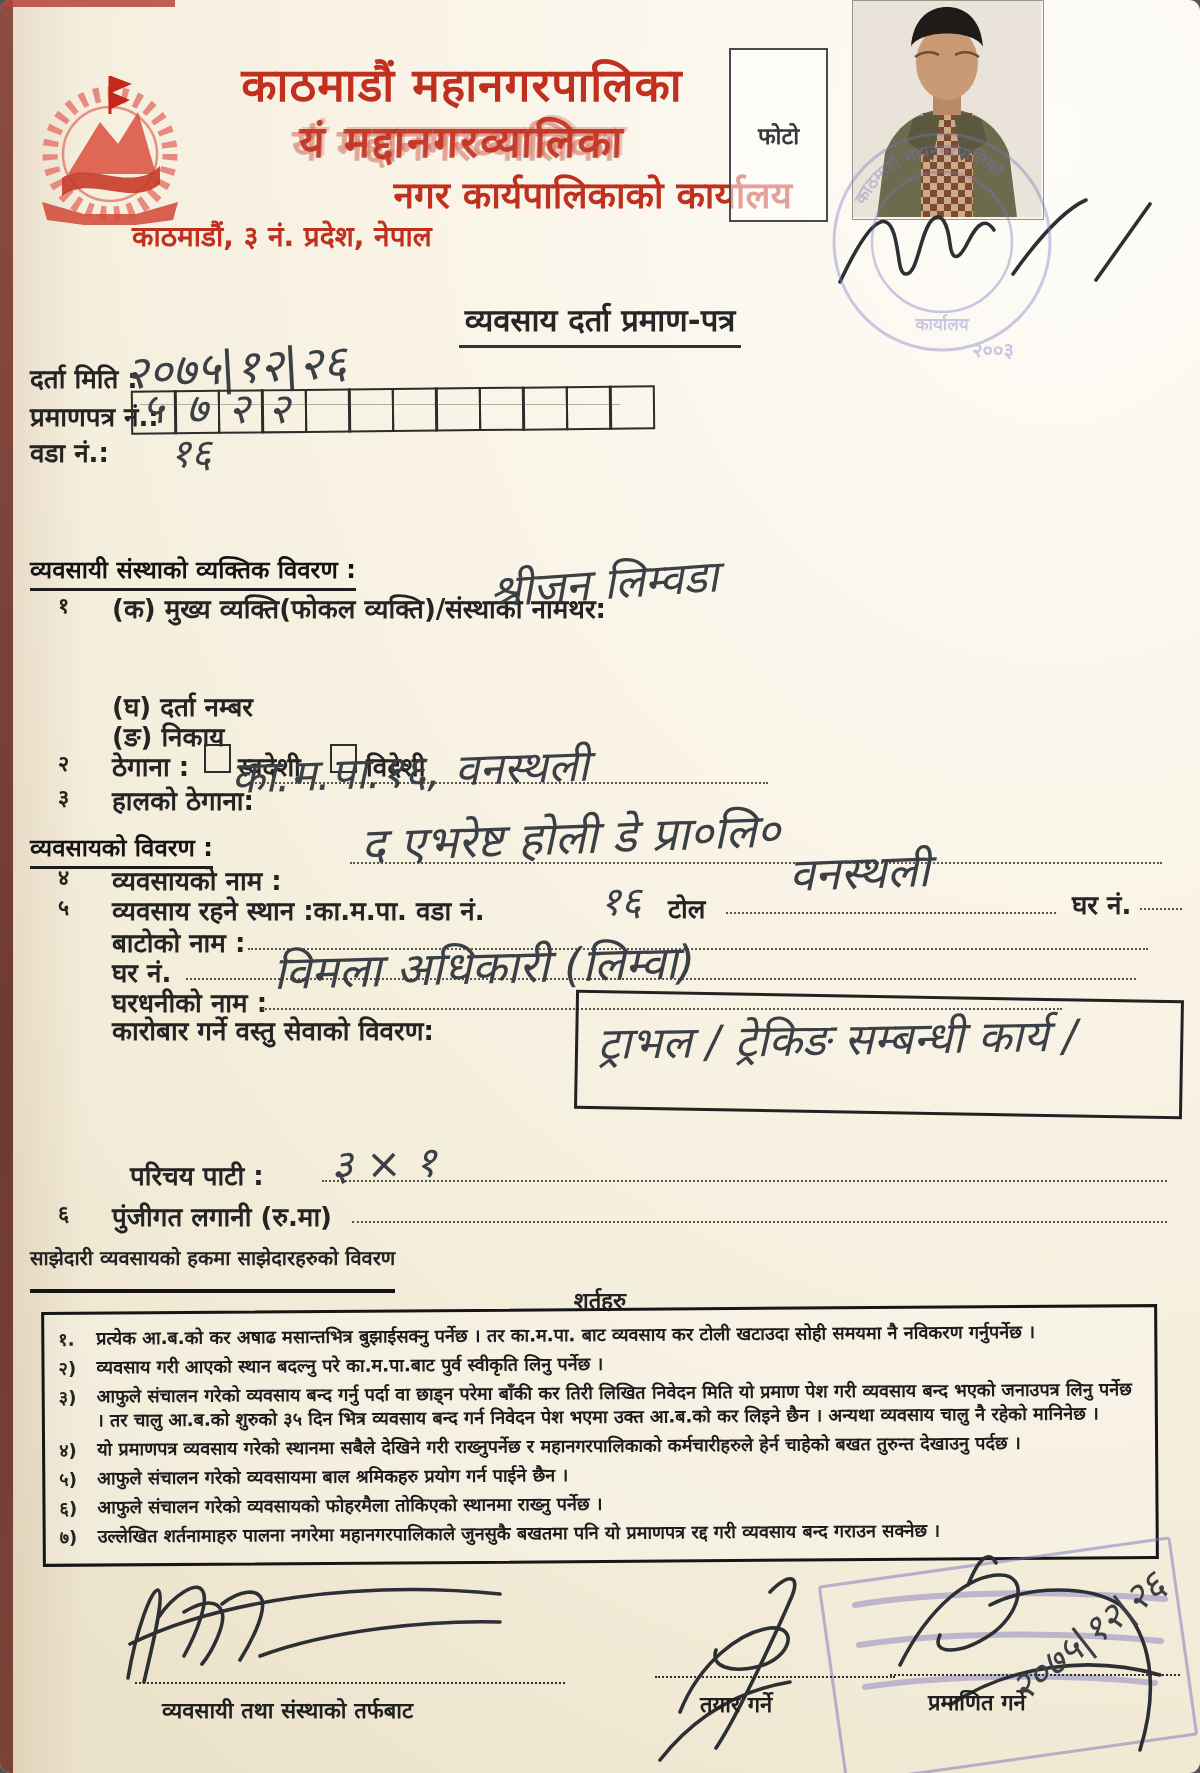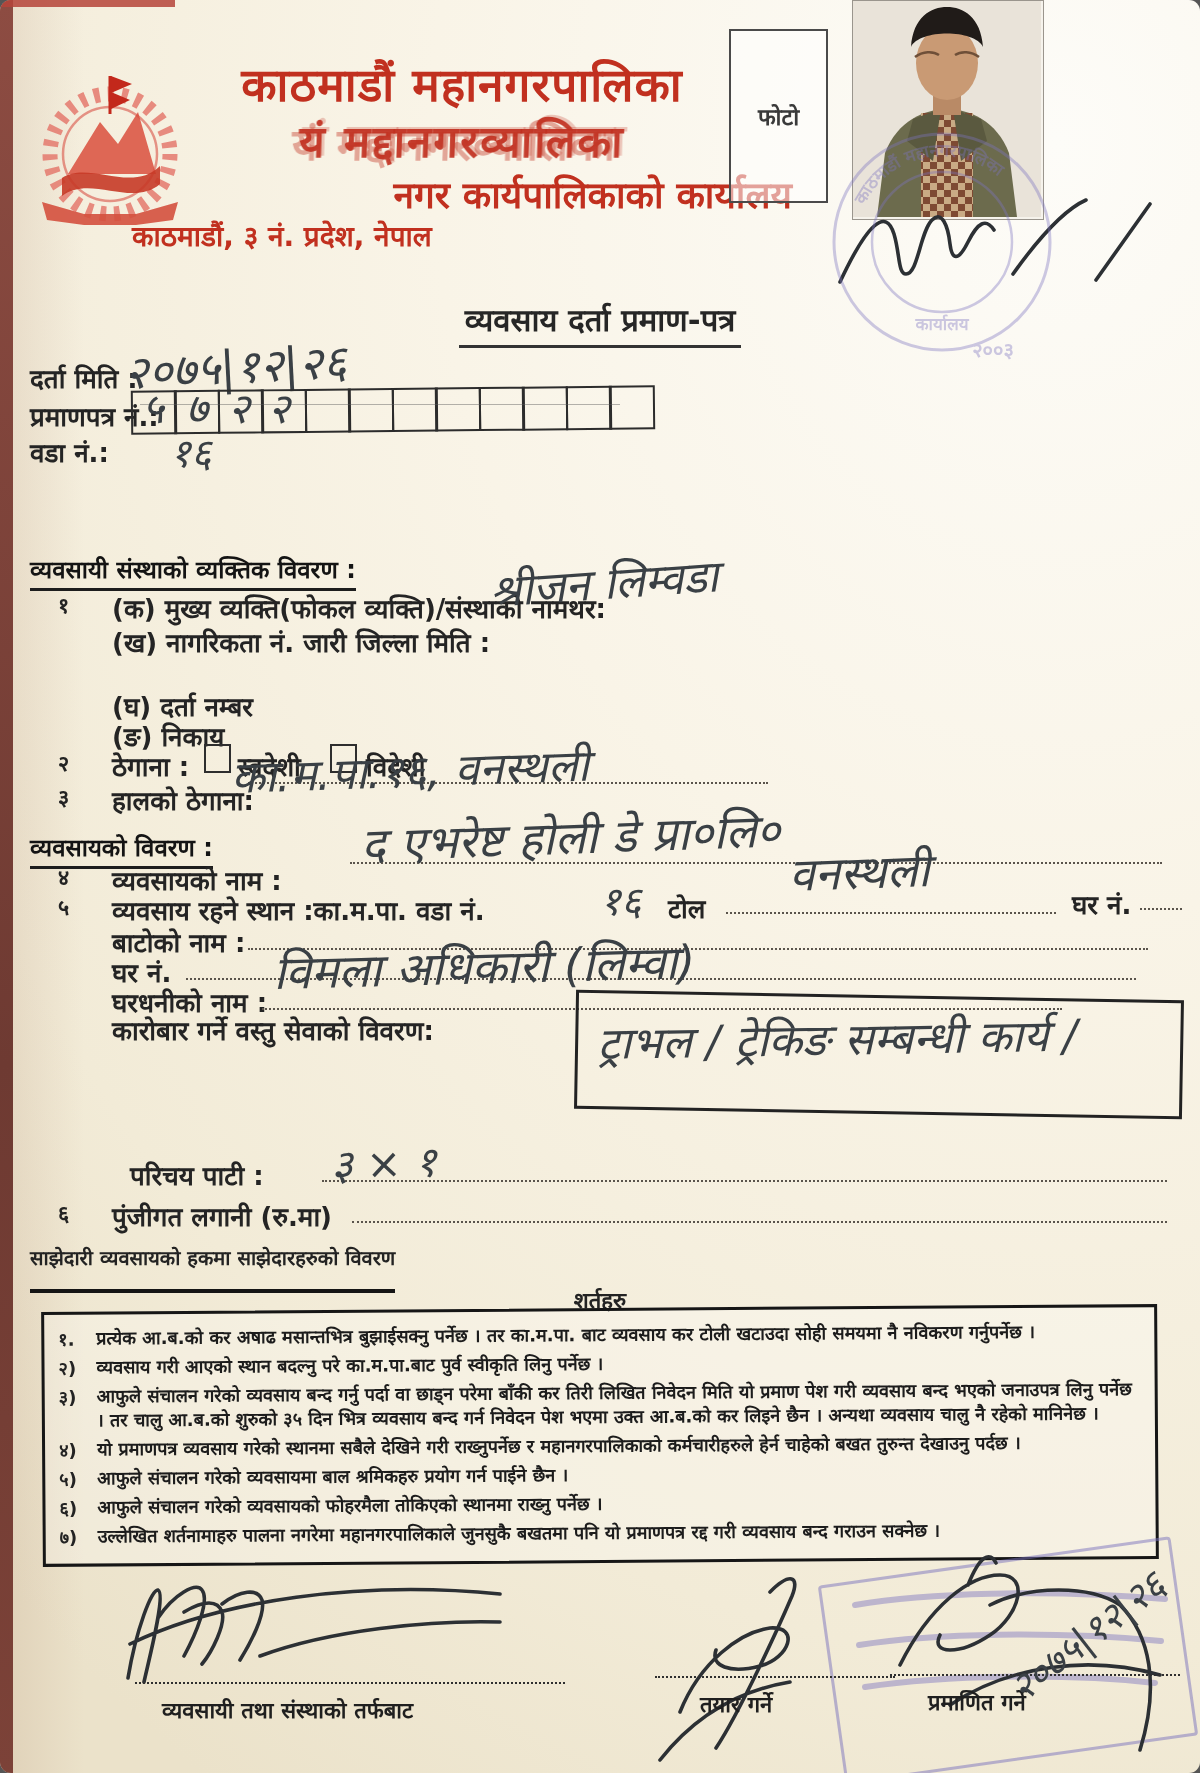--- a/index.html
+++ b/index.html
@@ -61,21 +61,21 @@
     <path d="M83 14 L104 22 L83 31 Z" fill="#c3281b"></path>
     <path d="M83 30 L102 38 L83 47 Z" fill="#c3281b"></path>
     <path d="M14 140 L56 152 L108 152 L150 140 L145 158 L108 163 L56 163 L19 158 Z" fill="#d4503e" opacity=".9"></path>
   </svg>
 
   <div class="abs h1" style="left:132px;top:52px;width:660px;">काठमाडौं महानगरपालिका</div>
   <div class="abs ghost" style="left:132px;top:110px;width:660px;">यं मद्दानगरव्यालिका</div>
   <div class="abs h2" style="left:132px;top:168px;width:660px;">नगर कार्यपालिकाको कार्यालय</div>
   <div class="abs h3" style="left:132px;top:216px;width:660px;">काठमाडौं, ३ नं. प्रदेश, नेपाल</div>
 
-  <div class="abs photo-box" style="left:729px;top:29px;">
+  <div class="abs photo-box" style="left:729px;top:48px;">
     <span>फोटो</span>
   </div>
   <div class="abs photo-frame" style="left:852px;top:0;">
     <svg width="188" height="216" viewBox="0 0 188 216">
       <defs>
         <pattern id="chk" width="14" height="14" patternUnits="userSpaceOnUse">
           <rect width="14" height="14" fill="#c9ab85"></rect>
           <rect width="7" height="7" fill="#7e4a33"></rect>
           <rect x="7" y="7" width="7" height="7" fill="#7e4a33"></rect>
         </pattern>
@@ -139,21 +139,20 @@
   <div class="abs lbl" style="left:30px;top:434px;">वडा नं.:</div>
   <div class="abs hw" style="left:170px;top:424px;font-size:40px;">१६</div>
 
 
   <div class="abs sec" style="left:30px;top:552px;">व्यवसायी संस्थाको व्यक्तिक विवरण :</div>
 
   <span class="abs num" style="left:58px;top:590px;">१</span>
   <span class="abs lbl" style="left:112px;top:590px;">(क) मुख्य व्यक्ति(फोकल व्यक्ति)/संस्थाको नामथर:</span>
   <span class="abs hw" style="left:492px;top:560px;font-size:44px;transform:rotate(-4deg);">श्रीजन लिम्वडा</span>
 
-  <span class="abs lbl" style="left:112px;top:624px;">(ख) नागरिकता नं. जारी जिल्ला मिति :</span>
   <span class="abs lbl" style="left:112px;top:688px;">(घ) दर्ता नम्बर</span>
   <span class="abs lbl" style="left:112px;top:718px;">(ङ) निकाय</span>
 
   <span class="abs num" style="left:58px;top:748px;">२</span>
   <span class="abs lbl" style="left:112px;top:748px;">ठेगाना :</span>
   <span class="abs cb" style="left:204px;top:744px;"></span>
   <span class="abs lbl" style="left:238px;top:748px;">स्वदेशी</span>
   <span class="abs cb" style="left:330px;top:744px;"></span>
   <span class="abs lbl" style="left:366px;top:748px;">विदेशी</span>
 

